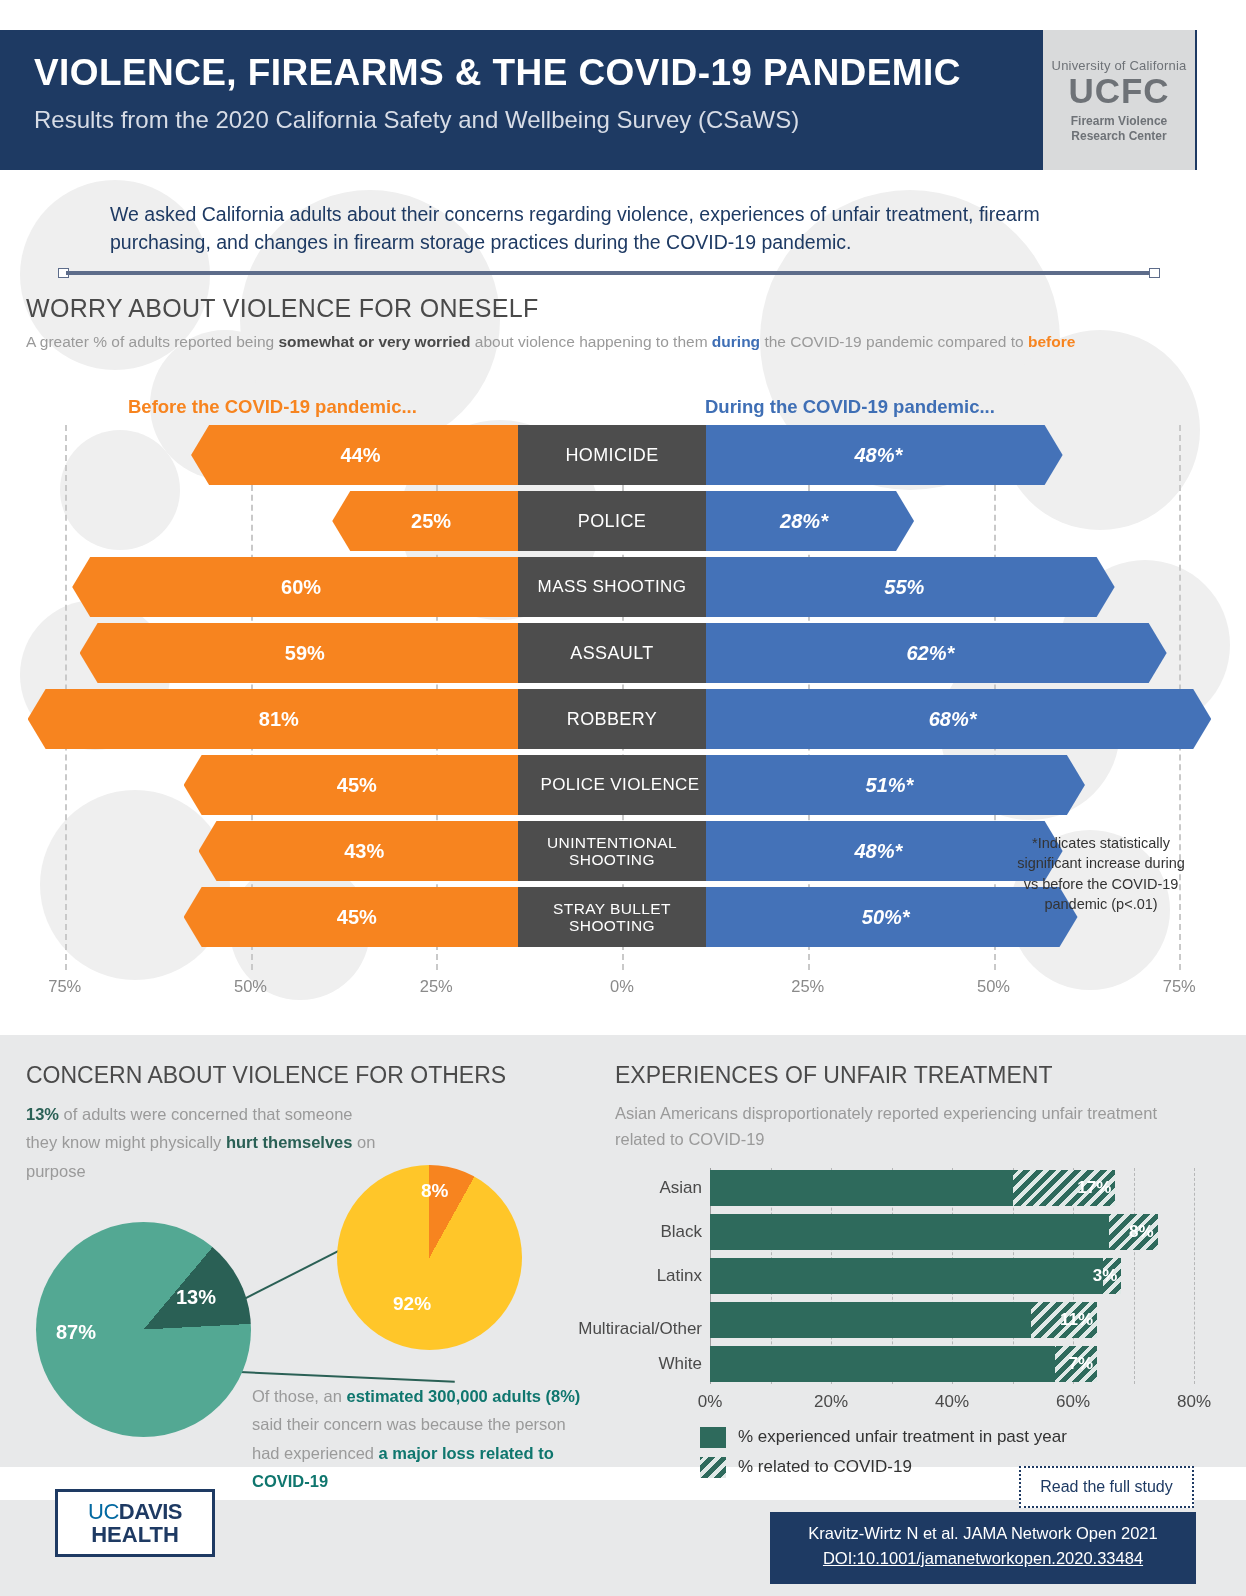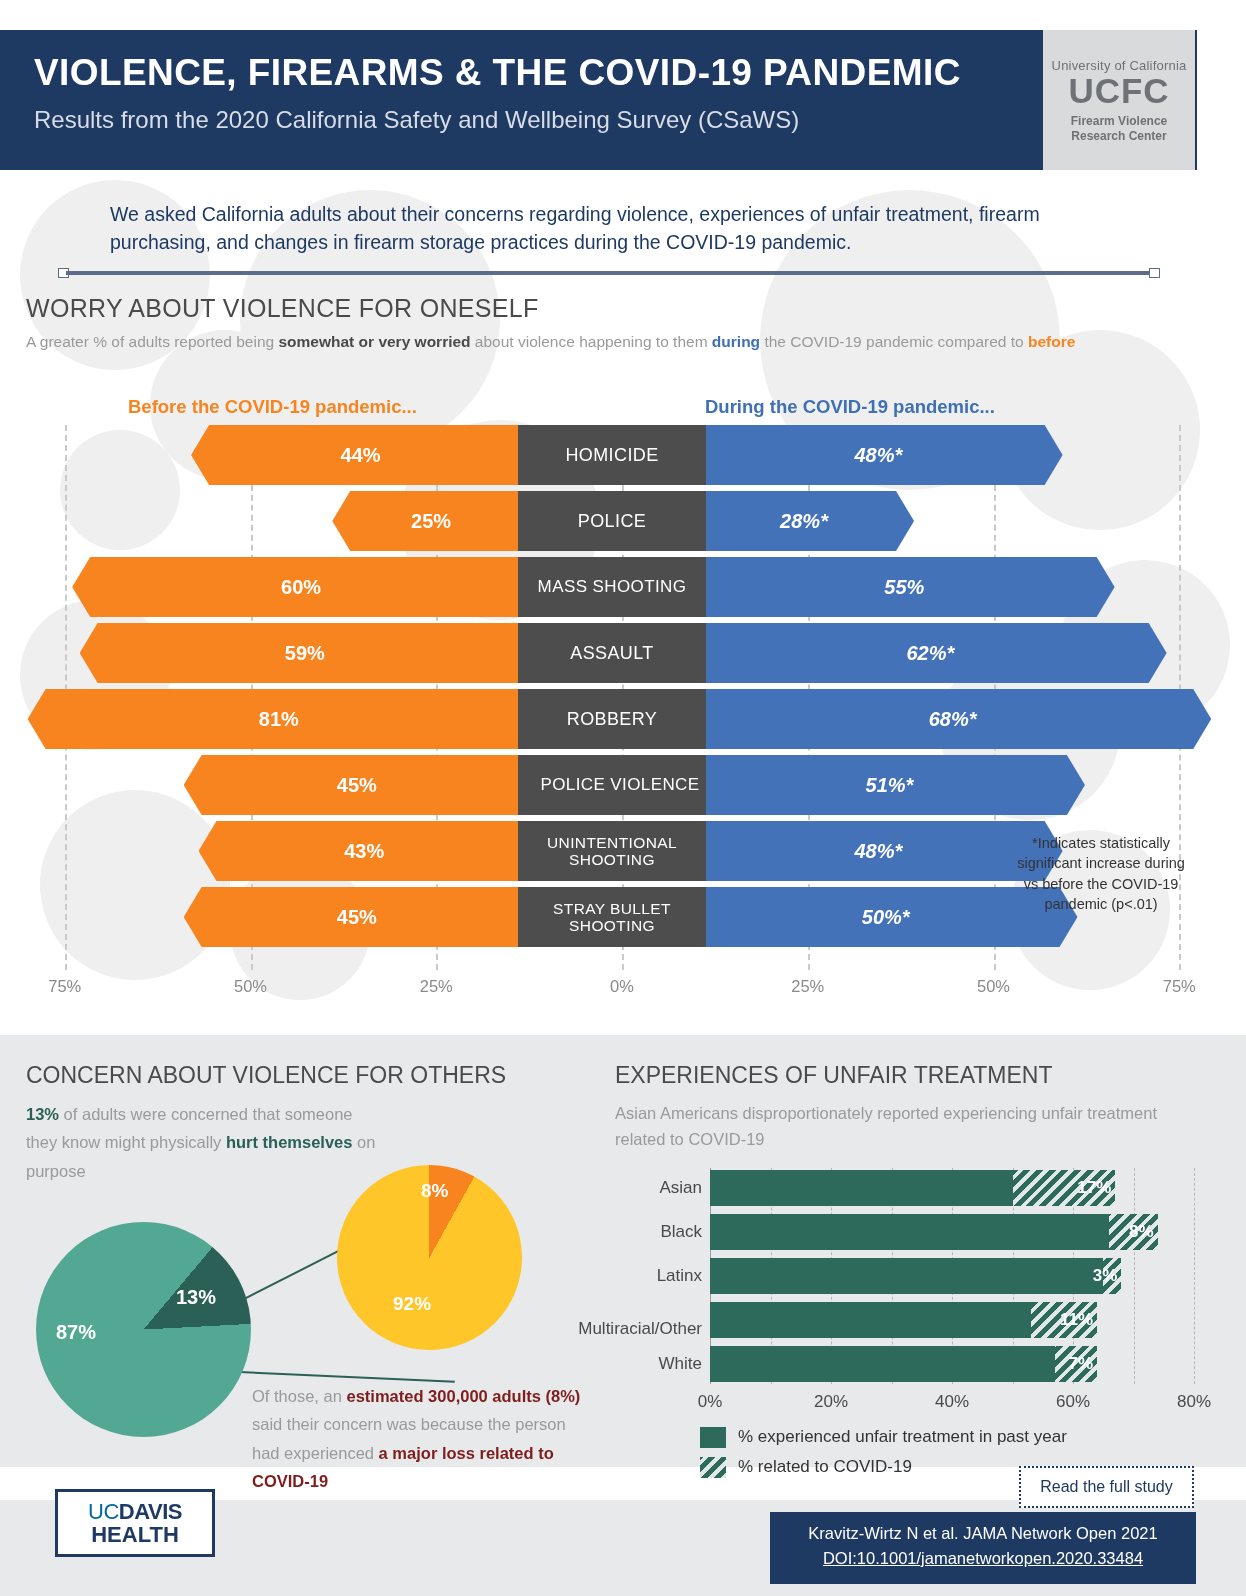--- a/index.html
+++ b/index.html
@@ -102,21 +102,21 @@
   .pie2{ position:absolute; left:337px; top:1165px; width:185px; height:185px; z-index:6;
          border-radius:50%;
          background: conic-gradient(#ffc629 0deg 0deg, #f7841f 0deg 29deg, #ffc629 29deg 360deg);}
   .pie2 .v8{ position:absolute; left:84px; top:15px; font-size:19px; font-weight:bold; color:#fff;}
   .pie2 .v92{ position:absolute; left:56px; top:128px; font-size:19px; font-weight:bold; color:#fff;}
 
   .leader{ position:absolute; z-index:6; border-top:2px solid #2a6055; transform-origin:0 0;}
 
   .s2-note{ position:absolute; left:252px; top:1382px; width:340px; font-size:16.5px;
             color:#9a9a9a; line-height:1.72; z-index:7;}
-  .s2-note b{ color:#7f1d1d;}
+  .s2-note b{ color:#0f766e;}
 
   .ucd-logo{ position:absolute; left:55px; top:1489px; width:160px; height:68px; background:#fff;
              border:3px solid #1e3a63; z-index:8; text-align:center; padding-top:9px;}
   .ucd-l1{ font-size:22px; line-height:1; color:#1e3a63; letter-spacing:-.5px;}
   .ucd-l1 .uc{ font-weight:400; color:#0369a1; }
   .ucd-l1 .davis{ font-weight:bold; }
   .ucd-l2{ font-size:22px; font-weight:bold; color:#1e3a63; line-height:1.1;}
 
   
   .s3-title{ position:absolute; left:615px; top:1062px; font-size:23px; color:#4a4a4a; z-index:6;}

